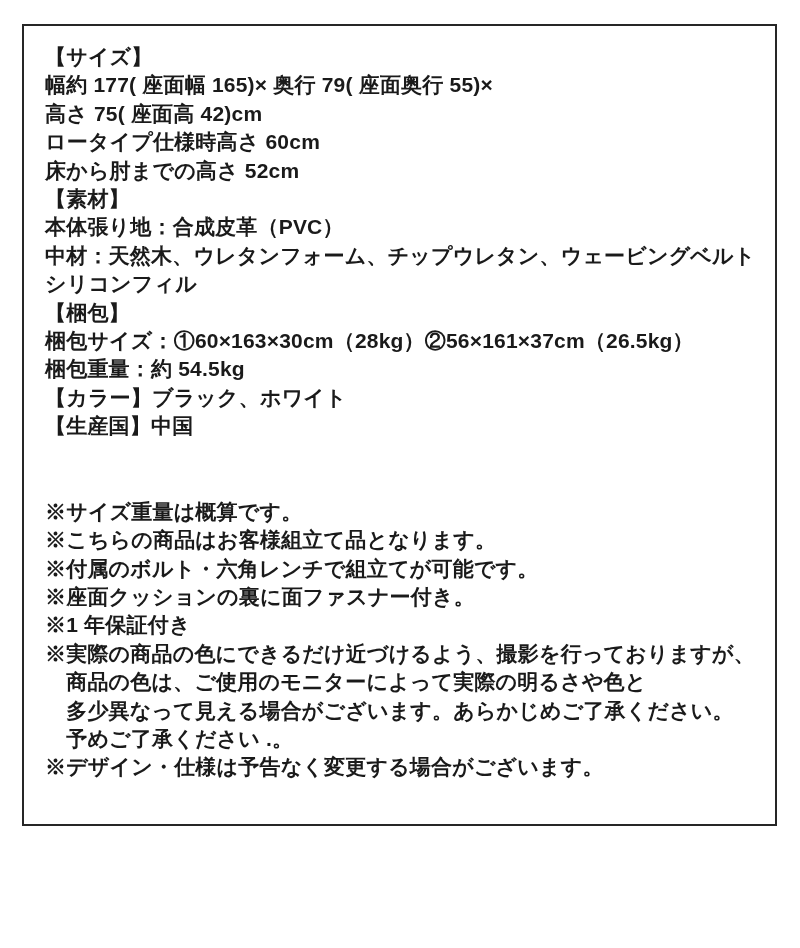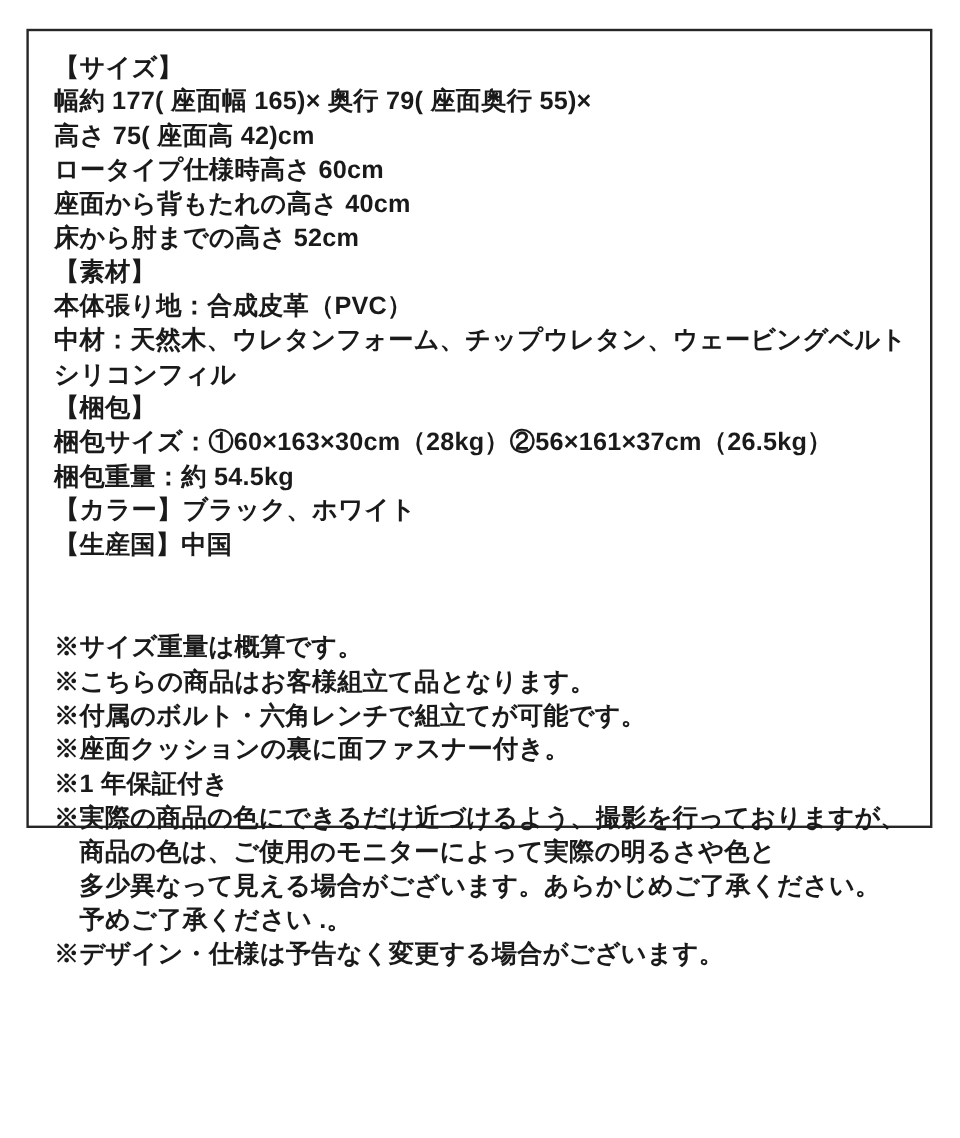--- a/index.html
+++ b/index.html
@@ -12,21 +12,21 @@
     background: #ffffff;
     font-family: "Liberation Sans", sans-serif;
     position: relative;
     overflow: hidden;
   }
   .spec-box {
     position: absolute;
     left: 22px;
     top: 24px;
     width: 755px;
-    height: 666px;
+    height: 802px;
     box-sizing: border-box;
     border: 2px solid var(--border-color, #262626);
     background: #ffffff;
     padding: 17px 18px 0 21px;
   }
   .lines .line {
     font-size: 21px;
     line-height: 28.4px;
     font-weight: 600;
     color: var(--ink-color, #1a1a1a);
@@ -40,21 +40,20 @@
 </head>
 <body style="background: rgb(255, 255, 255);">
 
 <div class="page">
   <div class="spec-box">
     <div class="lines">
         <div class="line">【サイズ】</div>
         <div class="line">幅約 177( 座面幅 165)× 奥行 79( 座面奥行 55)×</div>
         <div class="line">高さ 75( 座面高 42)cm</div>
         <div class="line">ロータイプ仕様時高さ 60cm</div>
-        <div class="line">座面から背もたれの高さ 40cm</div>
         <div class="line">床から肘までの高さ 52cm</div>
         <div class="line">【素材】</div>
         <div class="line">本体張り地：合成皮革（PVC）</div>
         <div class="line">中材：天然木、ウレタンフォーム、チップウレタン、ウェービングベルト</div>
         <div class="line">シリコンフィル</div>
         <div class="line">【梱包】</div>
         <div class="line">梱包サイズ：①60×163×30cm（28kg）②56×161×37cm（26.5kg）</div>
         <div class="line">梱包重量：約 54.5kg</div>
         <div class="line">【カラー】ブラック、ホワイト</div>
         <div class="line">【生産国】中国</div>

